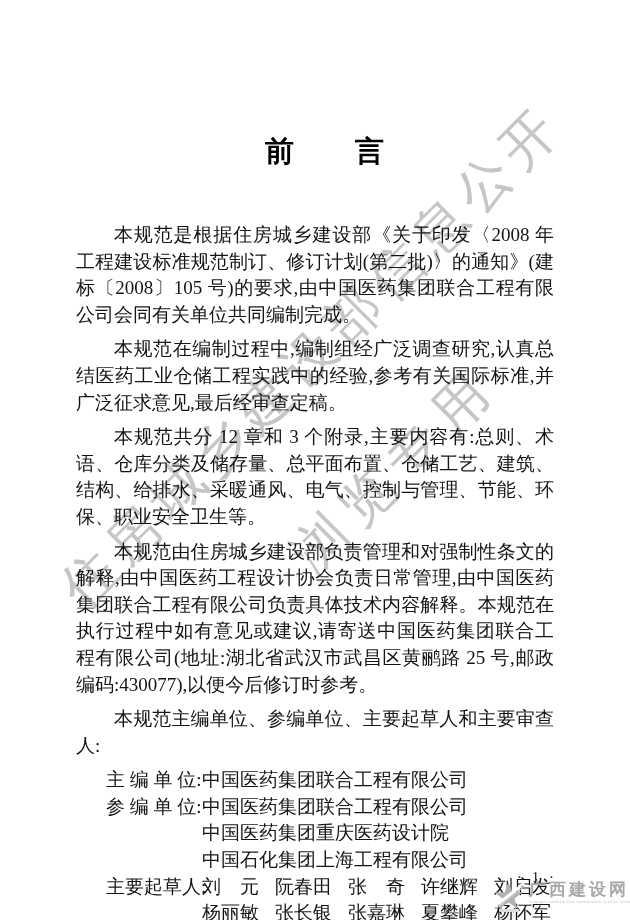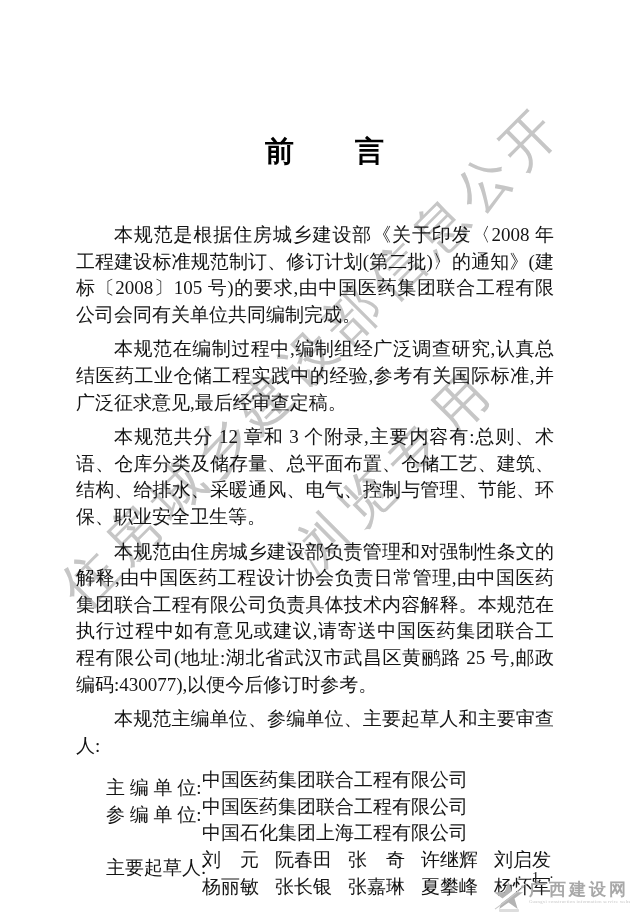--- a/index.html
+++ b/index.html
@@ -23,21 +23,21 @@
     letter-spacing:1px; color:#000;
   }
 
   .body {
     position:absolute; z-index:2; left:68px; top:214px; width:494px;
     font-size:19px; line-height:26.6px; text-align:justify;
   }
   .body p { margin:8px; text-indent:2em; text-align:justify; text-align-last:left; }
 
   .unit-line { position:relative; padding-left:134px; min-height:26.6px; }
-  .unit-label { position:absolute; left:38px; top:8px; white-space:pre; }
+  .unit-label { position:absolute; left:38px; top:0; white-space:pre; }
   .names-row { display:flex; gap:16px; }
   .names-row span { white-space:pre; }
 
   .pagenum {
     position:absolute; z-index:2; right:73px; bottom:34px;
     font-size:15px; letter-spacing:3px; color:#222;
   }
 
   .site-logo {
     position:absolute; z-index:2; left:492px; top:881px;
@@ -75,20 +75,23 @@
     <div class="unit-line">
       <span class="unit-label">主 编 单 位:</span>
       <span>中国医药集团联合工程有限公司</span>
     </div>
 
     <div class="unit-line">
       <span class="unit-label">参 编 单 位:</span>
       <span>中国医药集团联合工程有限公司</span>
     </div>
     <div class="unit-line">
+      <span>中国医药集团重庆医药设计院</span>
+    </div>
+    <div class="unit-line">
       <span>中国石化集团上海工程有限公司</span>
     </div>
 
     <div class="unit-line">
       <span class="unit-label">主要起草人:</span>
       <span class="names-row">
         <span>刘　元</span>
         <span>阮春田</span>
         <span>张　奇</span>
         <span>许继辉</span>

